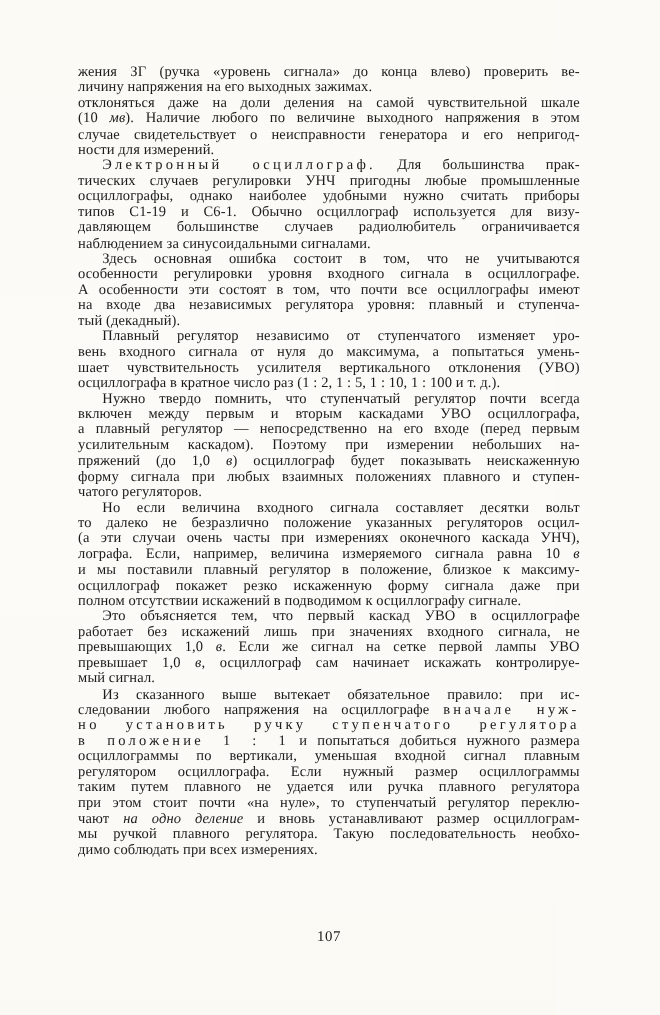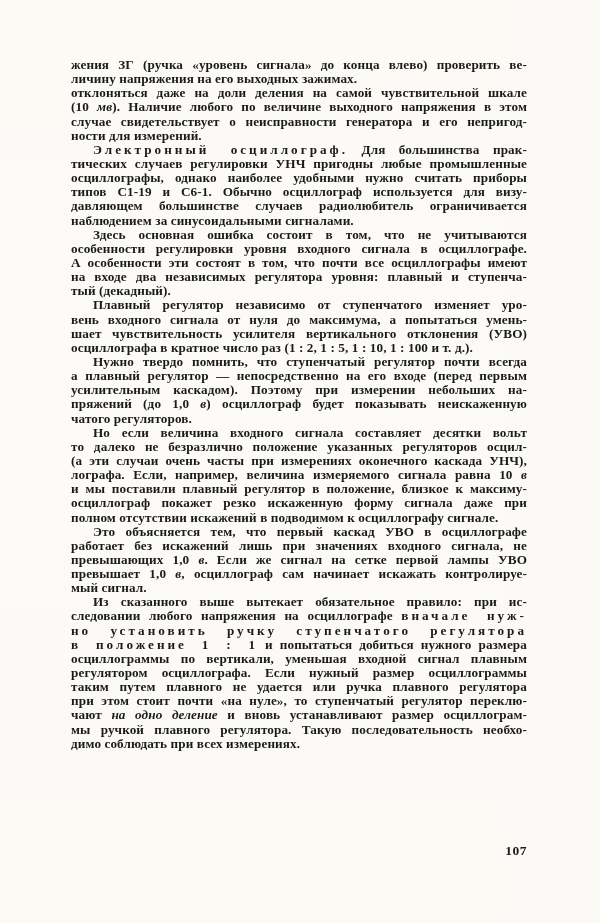--- a/index.html
+++ b/index.html
@@ -13,21 +13,20 @@
     overflow: hidden;
     position: relative;
     font-family: "Liberation Serif", "DejaVu Serif", serif;
     color: #1b1b1b;
   }
   .scan-page {
     position: absolute;
     left: 0; top: 0;
     width: 505px; height: 923px;
     background: linear-gradient(180deg, #fbfaf5 0%, #fcfbf8 50%, #faf9f4 100%);
-    font-weight: bold;
   }
   .text-block {
     position: absolute;
     left: 71px;
     top: 58px;
     width: 456px;
     font-size: 13.2px;
     line-height: 14.15px;
     letter-spacing: 0.1px;
   }
@@ -48,21 +47,21 @@
   }
   .sp {
     letter-spacing: 3px;
     word-spacing: 5px;
   }
   .page-number {
     position: absolute;
     left: 71px;
     top: 843px;
     width: 456px;
-    text-align: right;
+    text-align: center;
     font-size: 13.5px;
     letter-spacing: 0.5px;
   }
 </style>
 </head>
 <body>
 
 <div class="scan-page">
   <div class="text-block" id="text-block">
       <div class="line"><span>жения ЗГ (ручка «уровень сигнала» до конца влево) проверить ве-</span></div>
@@ -80,23 +79,25 @@
       <div class="line indent"><span>Здесь основная ошибка состоит в том, что не учитываются</span></div>
       <div class="line"><span>особенности регулировки уровня входного сигнала в осциллографе.</span></div>
       <div class="line"><span>А особенности эти состоят в том, что почти все осциллографы имеют</span></div>
       <div class="line"><span>на входе два независимых регулятора уровня: плавный и ступенча-</span></div>
       <div class="line para-end"><span>тый (декадный).</span></div>
       <div class="line indent"><span>Плавный регулятор независимо от ступенчатого изменяет уро-</span></div>
       <div class="line"><span>вень входного сигнала от нуля до максимума, а попытаться умень-</span></div>
       <div class="line"><span>шает чувствительность усилителя вертикального отклонения (УВО)</span></div>
       <div class="line para-end"><span>осциллографа в кратное число раз (1 : 2, 1 : 5, 1 : 10, 1 : 100 и т. д.).</span></div>
       <div class="line indent"><span>Нужно твердо помнить, что ступенчатый регулятор почти всегда</span></div>
+      <div class="line"><span>включен между первым и вторым каскадами УВО осциллографа,</span></div>
       <div class="line"><span>а плавный регулятор — непосредственно на его входе (перед первым</span></div>
       <div class="line"><span>усилительным каскадом). Поэтому при измерении небольших на-</span></div>
       <div class="line"><span>пряжений (до 1,0 </span><span class="it">в</span><span>) осциллограф будет показывать неискаженную</span></div>
+      <div class="line"><span>форму сигнала при любых взаимных положениях плавного и ступен-</span></div>
       <div class="line para-end"><span>чатого регуляторов.</span></div>
       <div class="line indent"><span>Но если величина входного сигнала составляет десятки вольт</span></div>
       <div class="line"><span>то далеко не безразлично положение указанных регуляторов осцил-</span></div>
       <div class="line"><span>(а эти случаи очень часты при измерениях оконечного каскада УНЧ),</span></div>
       <div class="line"><span>лографа. Если, например, величина измеряемого сигнала равна 10 </span><span class="it">в</span></div>
       <div class="line"><span>и мы поставили плавный регулятор в положение, близкое к максиму-</span></div>
       <div class="line"><span>осциллограф покажет резко искаженную форму сигнала даже при</span></div>
       <div class="line para-end"><span>полном отсутствии искажений в подводимом к осциллографу сигнале.</span></div>
       <div class="line indent"><span>Это объясняется тем, что первый каскад УВО в осциллографе</span></div>
       <div class="line"><span>работает без искажений лишь при значениях входного сигнала, не</span></div>

